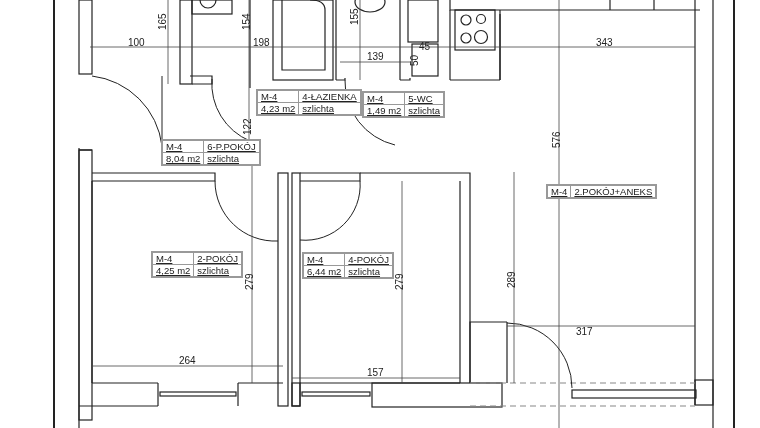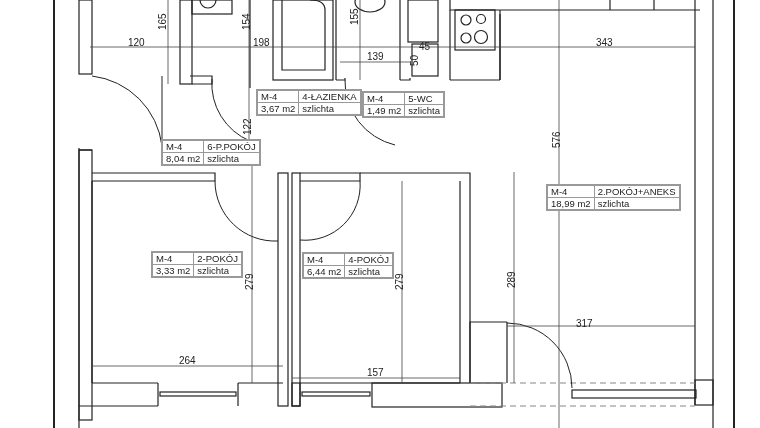--- a/index.html
+++ b/index.html
@@ -1,18 +1,18 @@
 <!DOCTYPE html>
 <html><head>
 <meta charset="utf-8">
 <style>
   html,body{margin:0;padding:0;background:#fff;}
   body{width:760px;height:428px;position:relative;overflow:hidden;font-family:"Liberation Sans",sans-serif;}
   svg{position:absolute;left:0;top:0;}
-  .lbl{position:absolute;font-size:9.5px;color:#222;background:#fff;border:1px solid #999;border-collapse:collapse;}
+  .lbl{position:absolute;font-size:9.5px;color:#222;background:#fff;border:1px solid #999;border-collapse:collapse;text-decoration:underline;}
   .lbl table{border-collapse:collapse;}
   .lbl td{border:1px solid #999;padding:0 3px;line-height:11px;white-space:nowrap;font-size:9.5px;}
   .dim{position:absolute;font-size:10px;color:#222;line-height:10px;}
   .dim.v{transform:rotate(-90deg);transform-origin:left top;}
 </style>
 </head>
 <body>
 
 <svg width="760" height="428" viewBox="0 0 760 428">
   <g stroke="#222" fill="none" stroke-width="1.2">
@@ -112,61 +112,57 @@
     <line x1="559" y1="0" x2="559" y2="428"></line>
     <line x1="252" y1="165" x2="252" y2="383"></line>
     <line x1="402" y1="181" x2="402" y2="383"></line>
     <line x1="514" y1="172" x2="514" y2="383"></line>
     <line x1="92" y1="366" x2="283" y2="366"></line>
     <line x1="292" y1="378" x2="460" y2="378"></line>
     <line x1="507" y1="326" x2="695" y2="326"></line>
   </g>
 </svg>
 
-<span class="dim" style="left:128px;top:38px">120</span>
+<span class="dim" style="left:128px;top:38px">100</span>
 <span class="dim v" style="left:158px;top:30px">165</span>
 <span class="dim" style="left:253px;top:38px">198</span>
 <span class="dim v" style="left:242px;top:30px">154</span>
 <span class="dim v" style="left:350px;top:25px">155</span>
 <span class="dim" style="left:367px;top:52px">139</span>
 <span class="dim" style="left:419px;top:42px">45</span>
 <span class="dim v" style="left:410px;top:66px">50</span>
 <span class="dim" style="left:596px;top:38px">343</span>
 <span class="dim v" style="left:243px;top:135px">122</span>
 <span class="dim v" style="left:552px;top:148px">576</span>
 <span class="dim v" style="left:245px;top:290px">279</span>
 <span class="dim v" style="left:395px;top:290px">279</span>
 <span class="dim v" style="left:507px;top:288px">289</span>
 <span class="dim" style="left:179px;top:356px">264</span>
 <span class="dim" style="left:367px;top:368px">157</span>
-<span class="dim" style="left:576px;top:319px">317</span>
+<span class="dim" style="left:576px;top:327px">317</span>
 
 <div class="lbl" style="left:546px;top:184px">
   <table>
       <tbody>
         <tr>
           <td>M-4</td>
           <td>2.POKÓJ+ANEKS</td>
         </tr>
-  <tr>
-          <td>18,99 m2</td>
-          <td>szlichta</td>
-        </tr>
       </tbody>
     </table>
 </div>
 <div class="lbl" style="left:151px;top:251px">
   <table>
       <tbody>
         <tr>
           <td>M-4</td>
           <td>2-POKÓJ</td>
         </tr>
   <tr>
-          <td>3,33 m2</td>
+          <td>4,25 m2</td>
           <td>szlichta</td>
         </tr>
       </tbody>
     </table>
 </div>
 <div class="lbl" style="left:302px;top:252px">
   <table>
       <tbody>
         <tr>
           <td>M-4</td>
@@ -180,21 +176,21 @@
     </table>
 </div>
 <div class="lbl" style="left:256px;top:89px">
   <table>
       <tbody>
         <tr>
           <td>M-4</td>
           <td>4-ŁAZIENKA</td>
         </tr>
   <tr>
-          <td>3,67 m2</td>
+          <td>4,23 m2</td>
           <td>szlichta</td>
         </tr>
       </tbody>
     </table>
 </div>
 <div class="lbl" style="left:362px;top:91px">
   <table>
       <tbody>
         <tr>
           <td>M-4</td>

